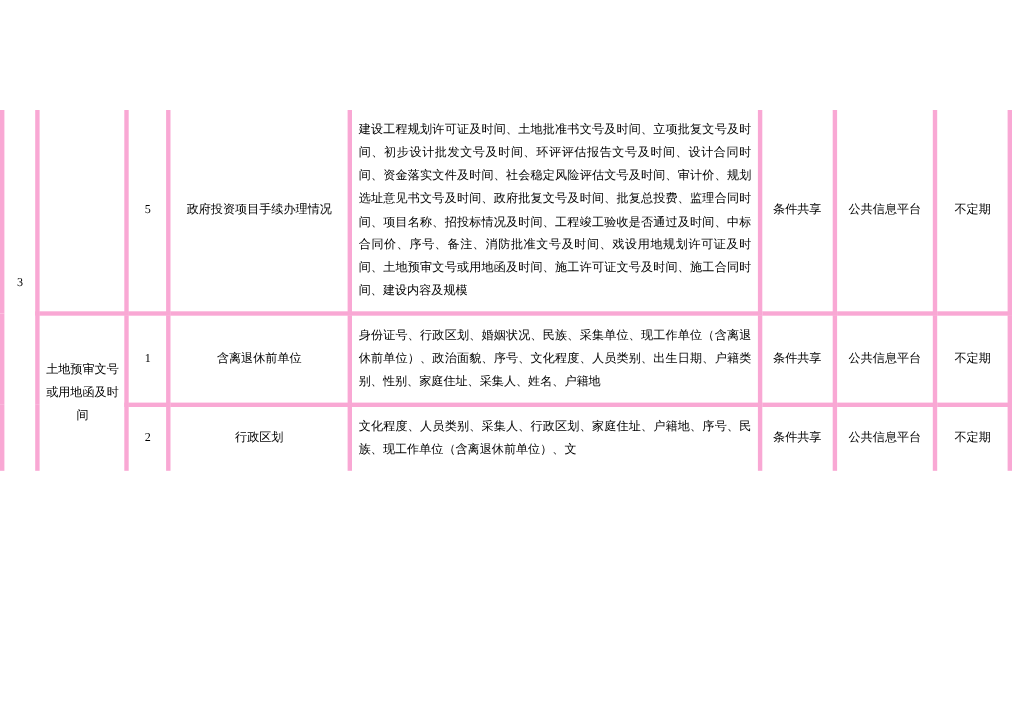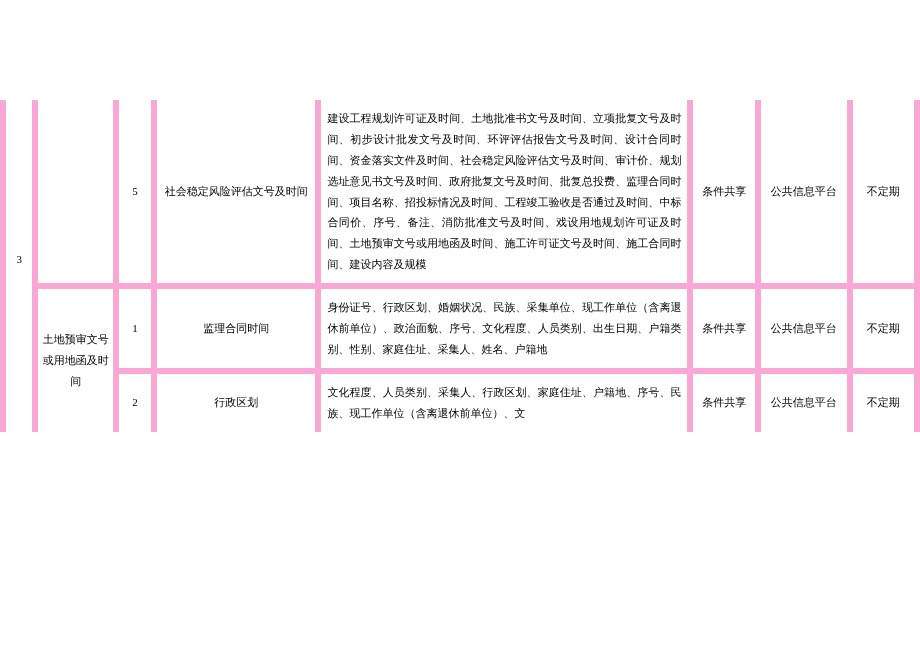--- a/index.html
+++ b/index.html
@@ -17,21 +17,21 @@
     .table-wrapper {
       width: 100%;
       padding-top: 100px;
     }
     table {
       border-collapse: collapse;
       width: 100%;
       table-layout: fixed;
     }
     td {
-      border: 6px solid #f9a8d4;
+      border: 4px solid #f9a8d4;
       padding: 6px 4px;
       font-size: 11px;
       line-height: 1.9;
       vertical-align: middle;
       text-align: center;
       color: #000;
     }
     .col-seq { width: 24px; }
     .col-dept { width: 60px; }
     .col-num { width: 28px; }
@@ -60,30 +60,30 @@
     </colgroup>
     <tbody>
       <tr>
         <td class="no-top no-bottom" rowspan="3">
           <div style="position:relative;height:100%;">
             <span style="position:absolute;bottom:-4px;left:0;right:0;">3</span>
           </div>
         </td>
         <td class="no-top"></td>
         <td class="no-top">5</td>
-        <td class="no-top">社会稳定风险评估文号及时间</td>
+        <td class="no-top">政府投资项目手续办理情况</td>
         <td class="no-top col-desc">建设工程规划许可证及时间、土地批准书文号及时间、立项批复文号及时间、初步设计批发文号及时间、环评评估报告文号及时间、设计合同时间、资金落实文件及时间、社会稳定风险评估文号及时间、审计价、规划选址意见书文号及时间、政府批复文号及时间、批复总投费、监理合同时间、项目名称、招投标情况及时间、工程竣工验收是否通过及时间、中标合同价、序号、备注、消防批准文号及时间、戏设用地规划许可证及时间、土地预审文号或用地函及时间、施工许可证文号及时间、施工合同时间、建设内容及规模</td>
         <td class="no-top">条件共享</td>
         <td class="no-top">公共信息平台</td>
         <td class="no-top">不定期</td>
       </tr>
       <tr>
         <td class="no-bottom" rowspan="2">土地预审文号或用地函及时间</td>
         <td>1</td>
-        <td>监理合同时间</td>
+        <td>含离退休前单位</td>
         <td class="col-desc">身份证号、行政区划、婚姻状况、民族、采集单位、现工作单位（含离退休前单位）、政治面貌、序号、文化程度、人员类别、出生日期、户籍类别、性别、家庭住址、采集人、姓名、户籍地</td>
         <td>条件共享</td>
         <td>公共信息平台</td>
         <td>不定期</td>
       </tr>
       <tr>
         <td class="no-bottom">2</td>
         <td class="no-bottom">行政区划</td>
         <td class="no-bottom col-desc">文化程度、人员类别、采集人、行政区划、家庭住址、户籍地、序号、民族、现工作单位（含离退休前单位）、文</td>
         <td class="no-bottom">条件共享</td>

